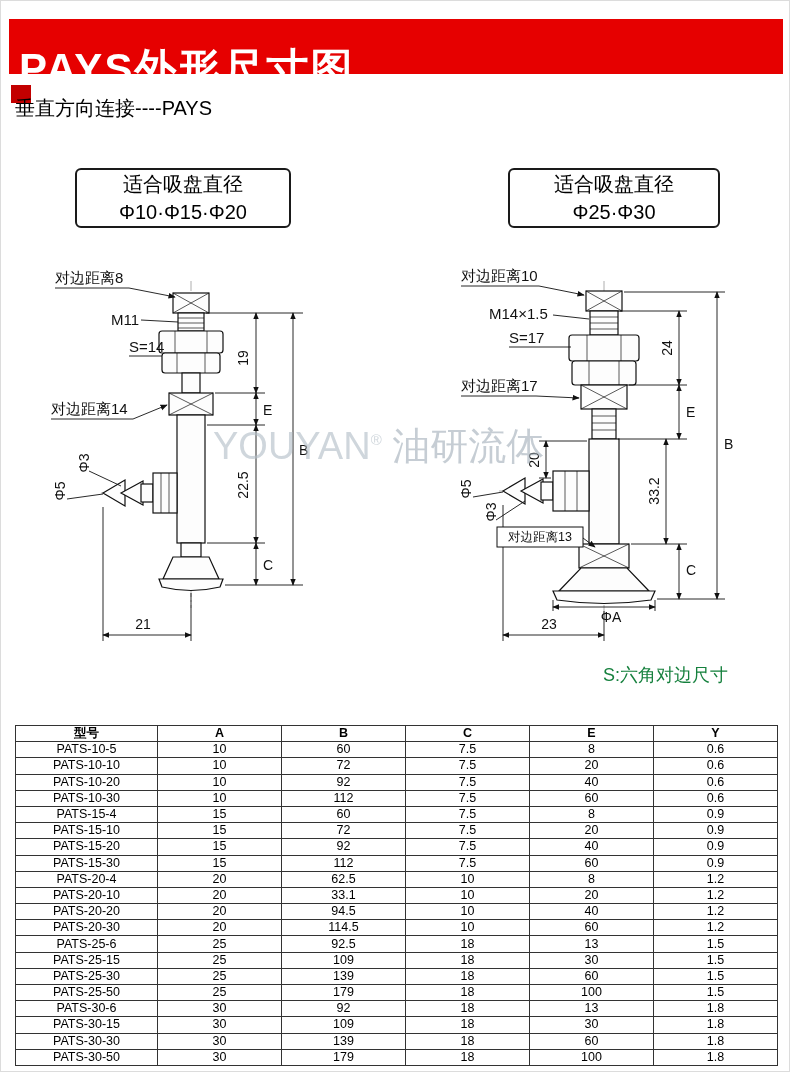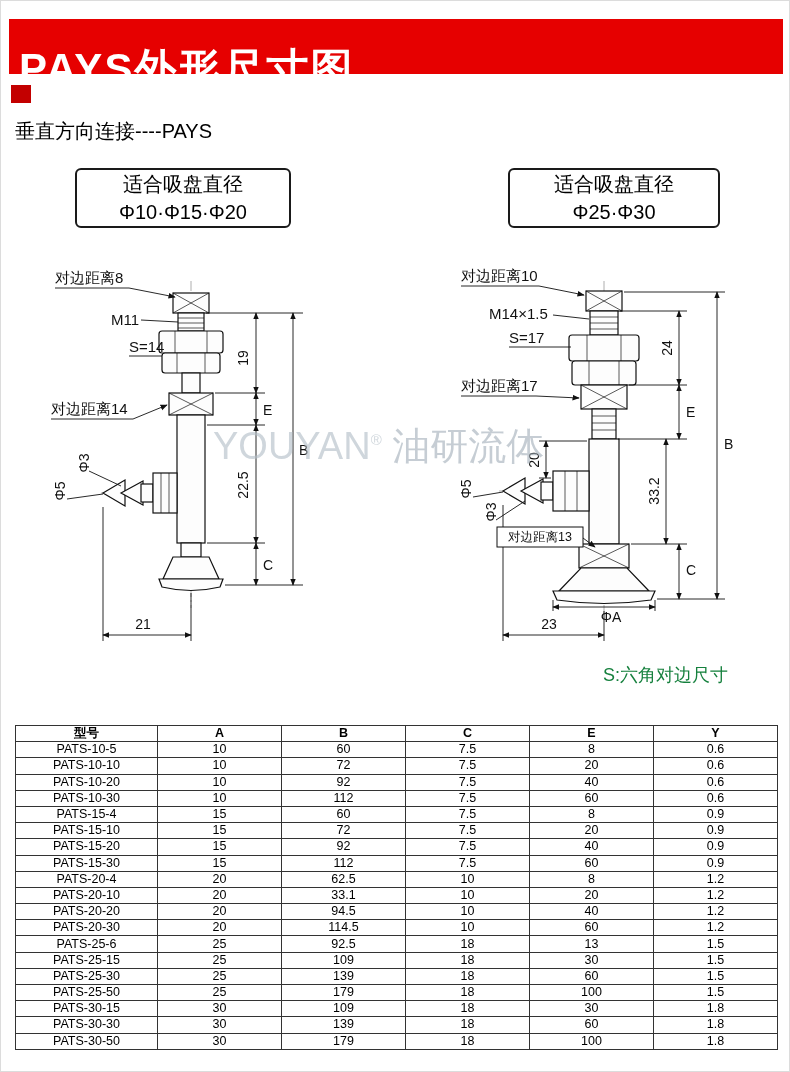--- a/index.html
+++ b/index.html
@@ -2,21 +2,21 @@
 <html><head>
 <meta charset="utf-8">
 <style>
   html,body{margin:0;padding:0;background:#fff;}
   body{font-family:"Liberation Sans",sans-serif;}
   .page{position:relative;width:790px;height:1072px;background:#fff;border:1px solid #dcdcdc;box-sizing:border-box;overflow:hidden;}
   .abs{position:absolute;}
   .banner{left:8px;top:18px;width:774px;height:55px;background:#e60000;color:#fff;display:flex;align-items:center;padding-left:10px;box-sizing:border-box;}
   .banner span{font-size:42px;font-weight:900;letter-spacing:2px;margin-top:44px;}
   .red-sq{left:10px;top:84px;width:20px;height:18px;background:#c30000;}
-  .subtitle{left:14px;top:117px;font-size:20px;color:#000;}
+  .subtitle{left:14px;top:94px;font-size:20px;color:#000;}
   .suit-box{width:216px;height:60px;border:2px solid #1a1a1a;border-radius:6px;background:#fff;display:flex;flex-direction:column;align-items:center;justify-content:center;font-size:20px;color:#000000;line-height:1.4;box-sizing:border-box;}
   #suit-left{left:74px;top:167px;}
   #suit-right{left:507px;top:167px;width:212px;}
   .watermark{left:212px;top:420px;font-size:38px;font-weight:normal;color:#b3bec7;opacity:.62;white-space:nowrap;z-index:6;}
   .watermark .reg{font-size:15px;vertical-align:super;}
   .watermark .cn{color:#a4b0ba;}
   .note{left:602px;top:662px;font-size:18px;color:#15803d;}
   .spec-table{left:14px;top:697px;width:762px;border-collapse:collapse;table-layout:fixed;margin-top:27px;}
   .spec-table th,.spec-table td{border:1px solid #333;font-size:12.5px;padding:0 2px;height:15.2px;line-height:15px;text-align:center;overflow:hidden;white-space:nowrap;color:#000;}
   .spec-table th{font-weight:bold;}
@@ -394,20 +394,28 @@
         </tr>
         <tr>
           <td>PATS-25-50</td>
           <td>25</td>
           <td>179</td>
           <td>18</td>
           <td>100</td>
           <td>1.5</td>
         </tr>
         <tr>
+          <td>PATS-30-6</td>
+          <td>30</td>
+          <td>92</td>
+          <td>18</td>
+          <td>13</td>
+          <td>1.8</td>
+        </tr>
+        <tr>
           <td>PATS-30-15</td>
           <td>30</td>
           <td>109</td>
           <td>18</td>
           <td>30</td>
           <td>1.8</td>
         </tr>
         <tr>
           <td>PATS-30-30</td>
           <td>30</td>

